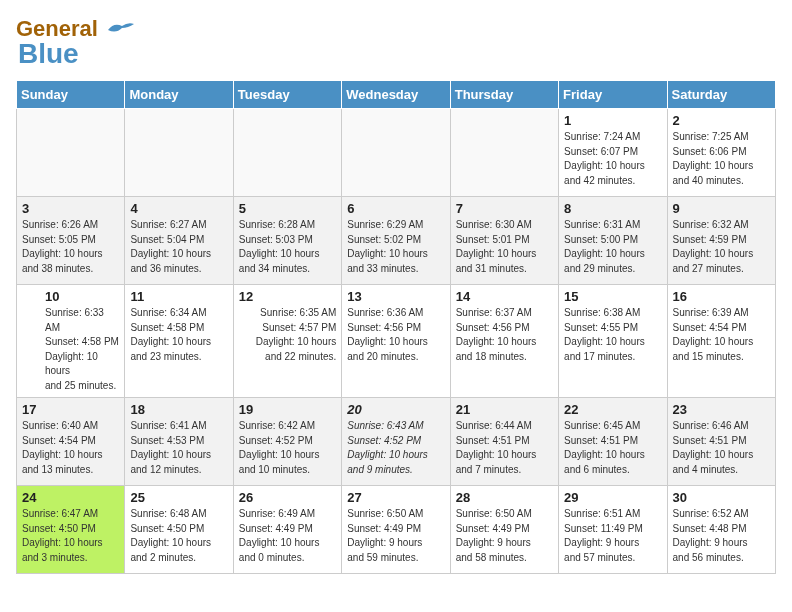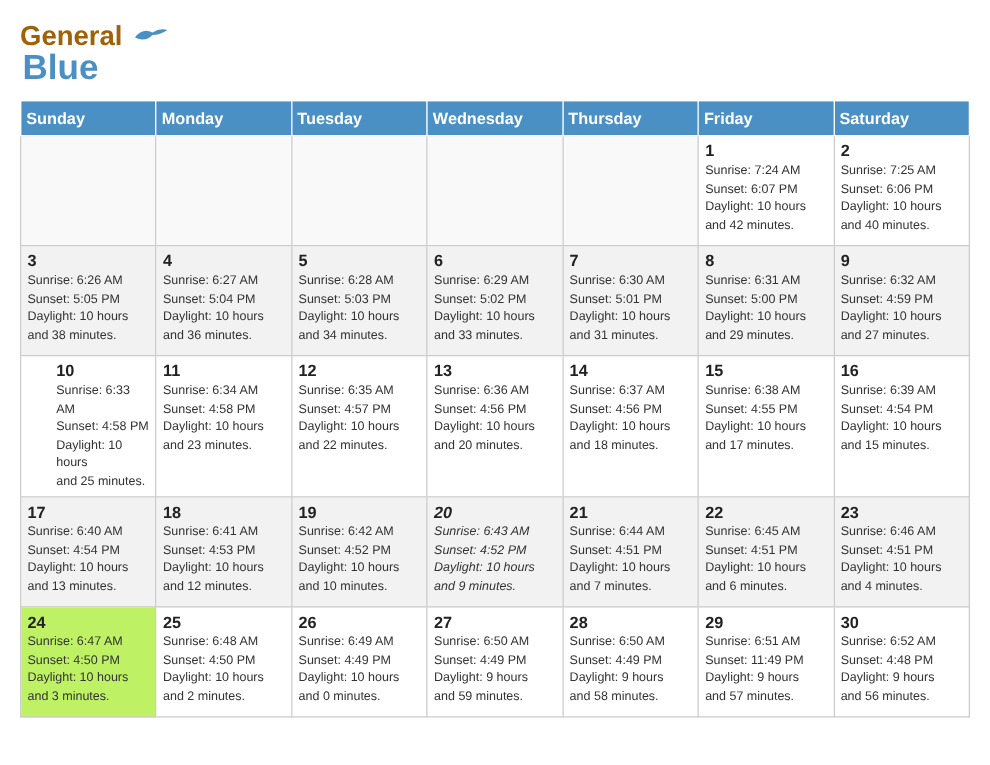--- a/index.html
+++ b/index.html
@@ -200,21 +200,21 @@
         </td>
         <td style="background: rgb(255, 255, 255);">
           <span class="day-num">11</span>
           <div class="day-info" style="white-space: pre-line;">Sunrise: 6:34 AM
 Sunset: 4:58 PM
 Daylight: 10 hours
 and 23 minutes.</div>
         </td>
         <td style="background: rgb(255, 255, 255);">
           <span class="day-num">12</span>
-          <div class="day-info" style="white-space: pre-line;">Sunrise: 6:35 AM
+          <div class="day-info" style="white-space: pre-line; text-align: right;">Sunrise: 6:35 AM
 Sunset: 4:57 PM
 Daylight: 10 hours
 and 22 minutes.</div>
         </td>
         <td style="background: rgb(255, 255, 255);">
           <span class="day-num">13</span>
           <div class="day-info" style="white-space: pre-line;">Sunrise: 6:36 AM
 Sunset: 4:56 PM
 Daylight: 10 hours
 and 20 minutes.</div>

